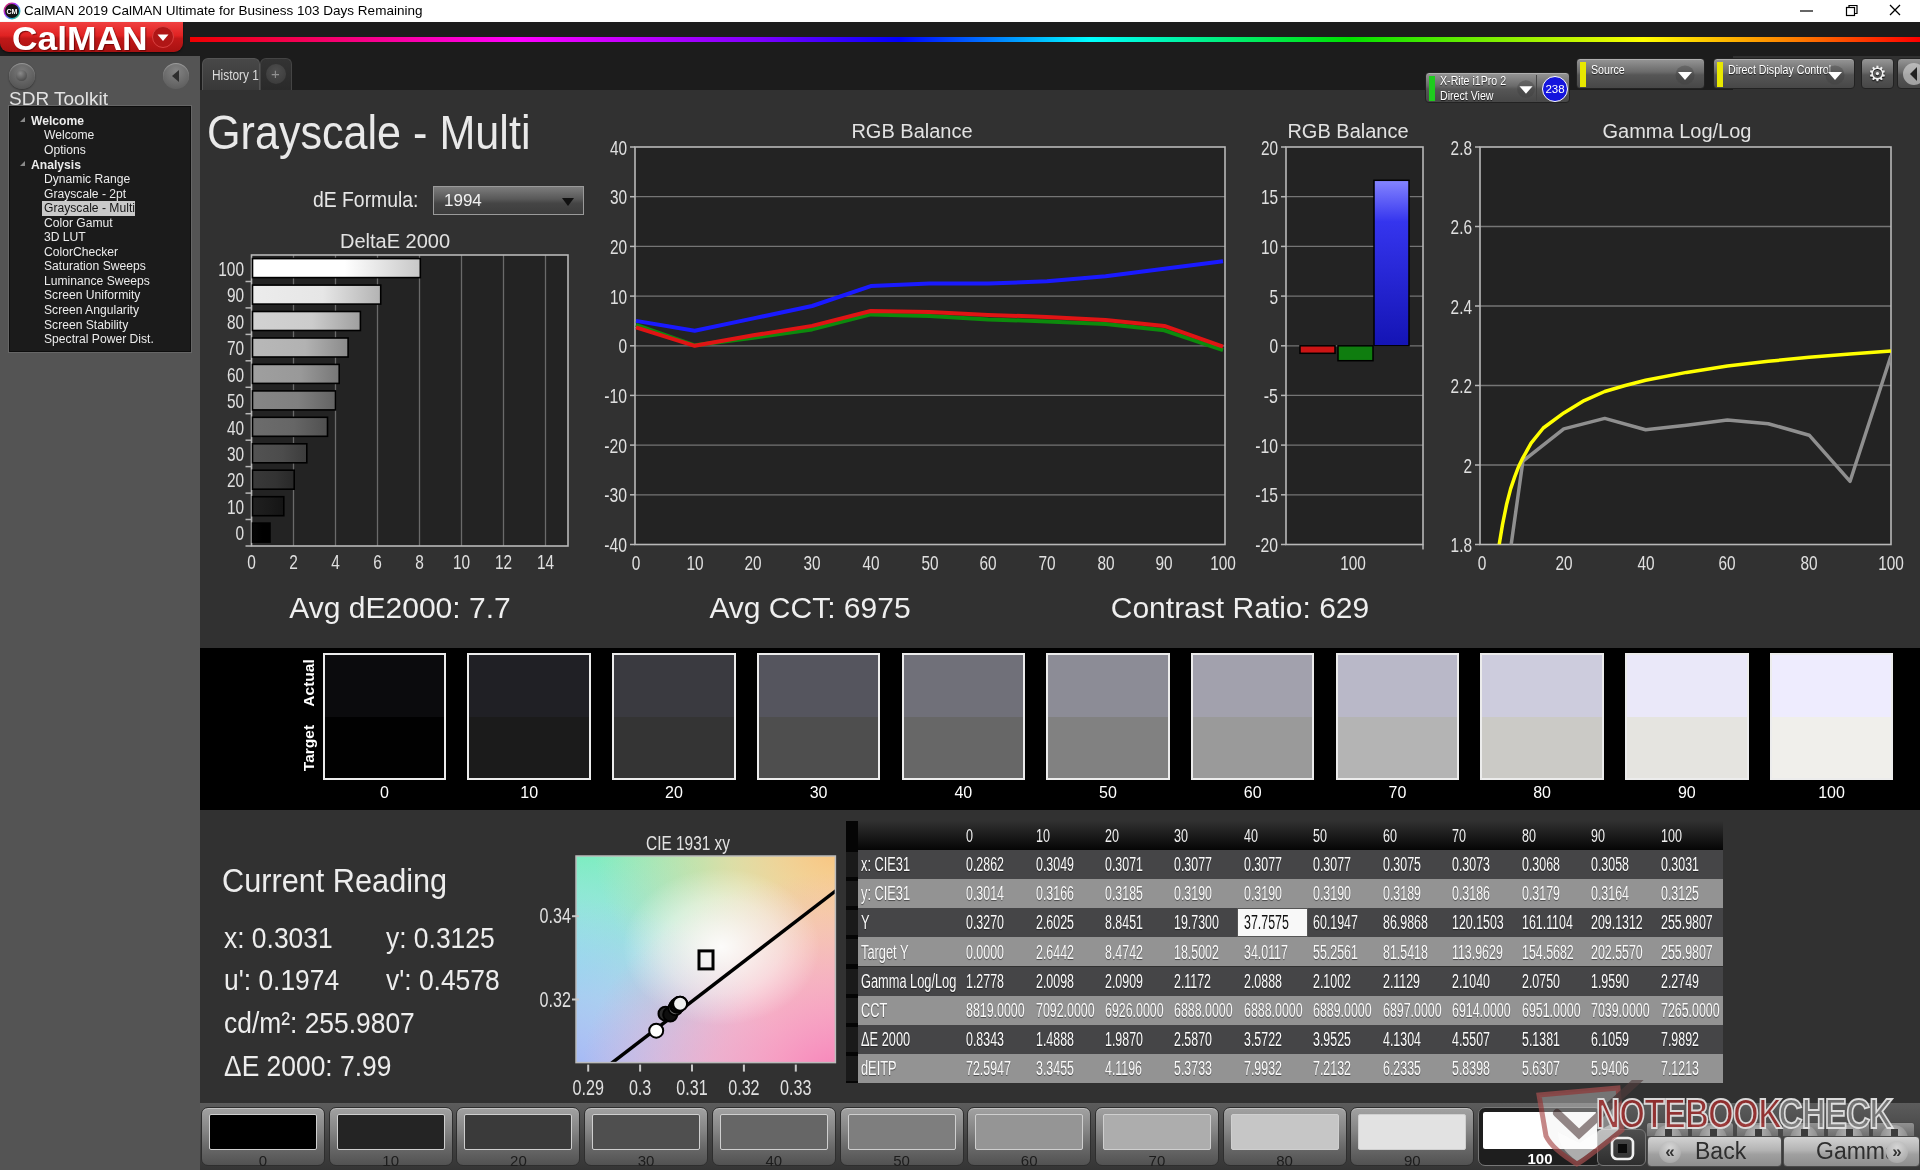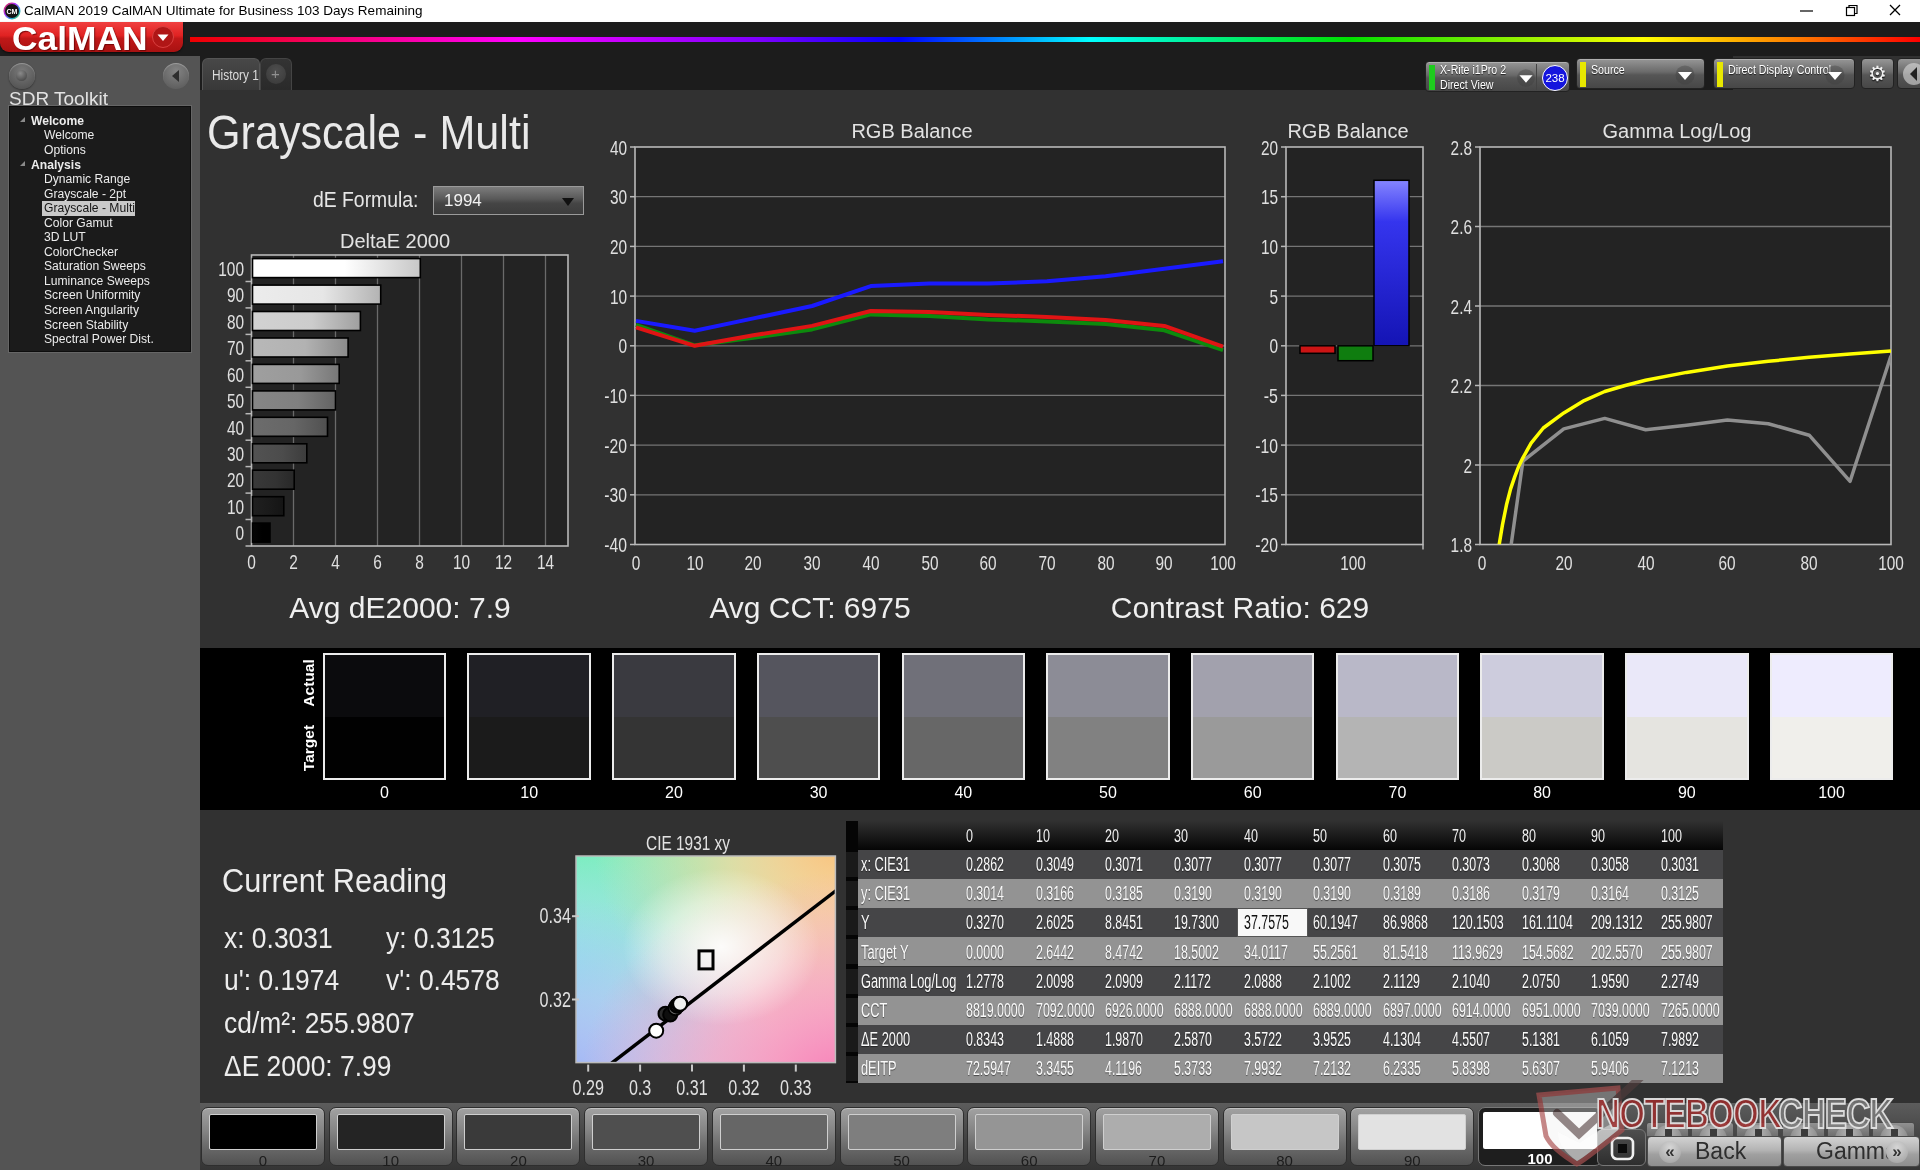--- a/index.html
+++ b/index.html
@@ -42,21 +42,21 @@
    </svg>
  </div>
 </div>
     <div class="abs" style="left:200px;top:56px;width:1533px;height:34px;background:#1c1c1c;">
  <div class="abs" style="left:1.5px;top:1.5px;width:58px;height:32.5px;background:linear-gradient(#484848,#383838);border:1px solid #555;border-bottom:none;border-radius:6px 6px 0 0;">
         <span style="position:absolute;left:9px;top:8px;font-size:14px;color:#dcdcdc;white-space:nowrap;transform:scaleX(.85);transform-origin:left;">History 1</span>
       </div>
  <div class="abs" style="left:59.5px;top:1.5px;width:32px;height:32.5px;background:linear-gradient(#333,#2a2a2a);border:1px solid #444;border-bottom:none;border-radius:6px 6px 0 0;">
    <div class="abs" style="left:5px;top:5px;width:20px;height:20px;border-radius:50%;background:radial-gradient(circle at 50% 35%,#4e4e4e,#383838);color:#909090;font-size:15px;text-align:center;line-height:19px;">+</div>
  </div>
-<div class="abs" style="left:1225px;top:5px;width:145px;height:31px;background:linear-gradient(#969696,#6a6a6a 45%,#565656 55%,#474747);border:1px solid #222;border-radius:4px;box-shadow:inset 0 1px 0 rgba(255,255,255,.25);">
+<div class="abs" style="left:1225px;top:16px;width:145px;height:31px;background:linear-gradient(#969696,#6a6a6a 45%,#565656 55%,#474747);border:1px solid #222;border-radius:4px;box-shadow:inset 0 1px 0 rgba(255,255,255,.25);">
   <div class="abs" style="left:3px;top:3px;width:6px;height:25px;background:#1ecc1e;"></div>
         <div class="abs" style="left:14px;top:1px;font-size:12.5px;line-height:15px;color:#fff;white-space:nowrap;transform:scaleX(.85);transform-origin:left;text-shadow:0 1px 1px rgba(0,0,0,.7);">X-Rite i1Pro 2<br>Direct View</div>
   <svg class="abs" style="left:86px;top:6px;" width="28" height="20" viewBox="0 0 30 20">
           <circle cx="15" cy="10" r="9.5" fill="rgba(60,60,60,.35)"></circle>
           <path d="M8 7 L22 7 L15 15 Z" fill="#fff"></path>
         </svg>
   <div class="abs" style="left:110px;top:2px;width:1px;height:26px;background:#444;"></div>
   <div class="abs" style="left:116px;top:2.5px;width:26px;height:26px;border-radius:50%;background:#1515dd;border:1.5px solid #fff;color:#fff;font-size:11.5px;text-align:center;line-height:24px;">238</div>
  </div>
       <div class="abs" style="left:1376px;top:1.5px;width:129px;height:31px;background:linear-gradient(#969696,#6a6a6a 45%,#565656 55%,#474747);border:1px solid #222;border-radius:4px;box-shadow:inset 0 1px 0 rgba(255,255,255,.25);">
@@ -345,21 +345,21 @@
       <line x1="35" y1="355.0" x2="40" y2="355.0" stroke="#b8b8b8" stroke-width="1.5"></line>
       <text x="32" y="442.0" font-size="21" fill="#e0e0e0" text-anchor="end" textLength="21.4" lengthAdjust="spacingAndGlyphs">1.8</text>
       <line x1="35" y1="434.5" x2="40" y2="434.5" stroke="#b8b8b8" stroke-width="1.5"></line>
       <text x="42" y="460" font-size="21" fill="#e0e0e0" text-anchor="middle" textLength="8.6" lengthAdjust="spacingAndGlyphs">0</text>
       <text x="124" y="460" font-size="21" fill="#e0e0e0" text-anchor="middle" textLength="17.1" lengthAdjust="spacingAndGlyphs">20</text>
       <text x="206" y="460" font-size="21" fill="#e0e0e0" text-anchor="middle" textLength="17.1" lengthAdjust="spacingAndGlyphs">40</text>
       <text x="287" y="460" font-size="21" fill="#e0e0e0" text-anchor="middle" textLength="17.1" lengthAdjust="spacingAndGlyphs">60</text>
       <text x="369" y="460" font-size="21" fill="#e0e0e0" text-anchor="middle" textLength="17.1" lengthAdjust="spacingAndGlyphs">80</text>
       <text x="451" y="460" font-size="21" fill="#e0e0e0" text-anchor="middle" textLength="25.7" lengthAdjust="spacingAndGlyphs">100</text>
     </svg>
-    <div class="abs" style="left:400px;top:591px;font-size:30px;color:#efefef;transform:translateX(-50%);white-space:nowrap;">Avg dE2000: 7.9</div>
+    <div class="abs" style="left:400px;top:591px;font-size:30px;color:#efefef;transform:translateX(-50%);white-space:nowrap;">Avg dE2000: 7.7</div>
     <div class="abs" style="left:810px;top:591px;font-size:30px;color:#efefef;transform:translateX(-50%);white-space:nowrap;">Avg CCT: 6975</div>
     <div class="abs" style="left:1240px;top:591px;font-size:30px;color:#efefef;transform:translateX(-50%);white-space:nowrap;">Contrast Ratio: 629</div>
     <div class="abs" style="left:200px;top:648px;width:1720px;height:162px;background:#000;">
       <div class="abs" style="left:100px;top:5px;width:18px;height:60px;">
         <div style="transform:rotate(-90deg) translate(-60px,0);transform-origin:0 0;font-size:15.5px;font-weight:bold;color:#fff;width:60px;text-align:center;">Actual</div>
       </div>
       <div class="abs" style="left:100px;top:69px;width:18px;height:60px;">
         <div style="transform:rotate(-90deg) translate(-62px,0);transform-origin:0 0;font-size:15.5px;font-weight:bold;color:#fff;width:62px;text-align:center;">Target</div>
       </div>
       <div class="abs" style="left:122.7px;top:5px;width:123.6px;height:127px;border:2px solid #ececec;">

